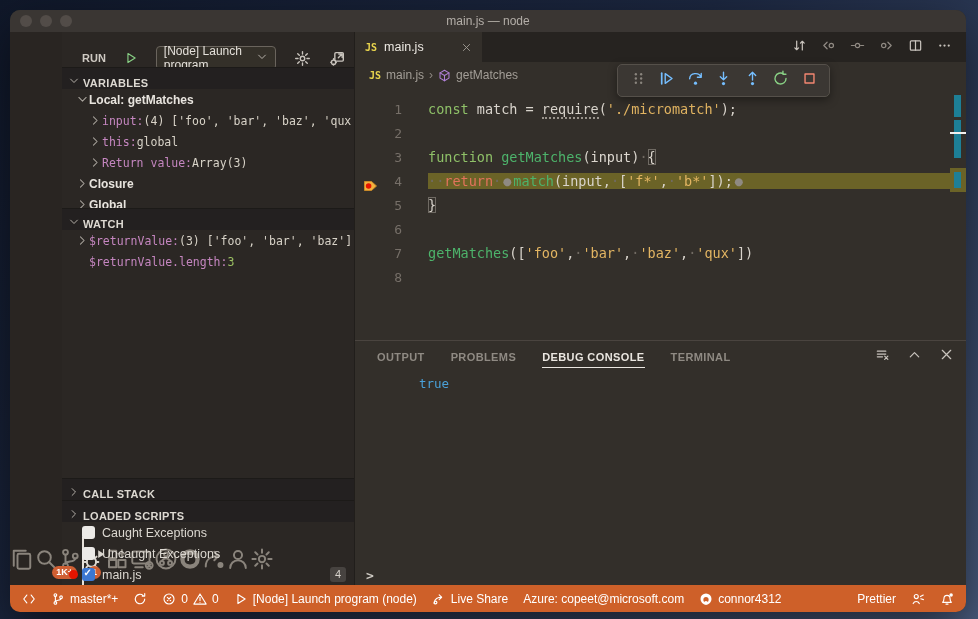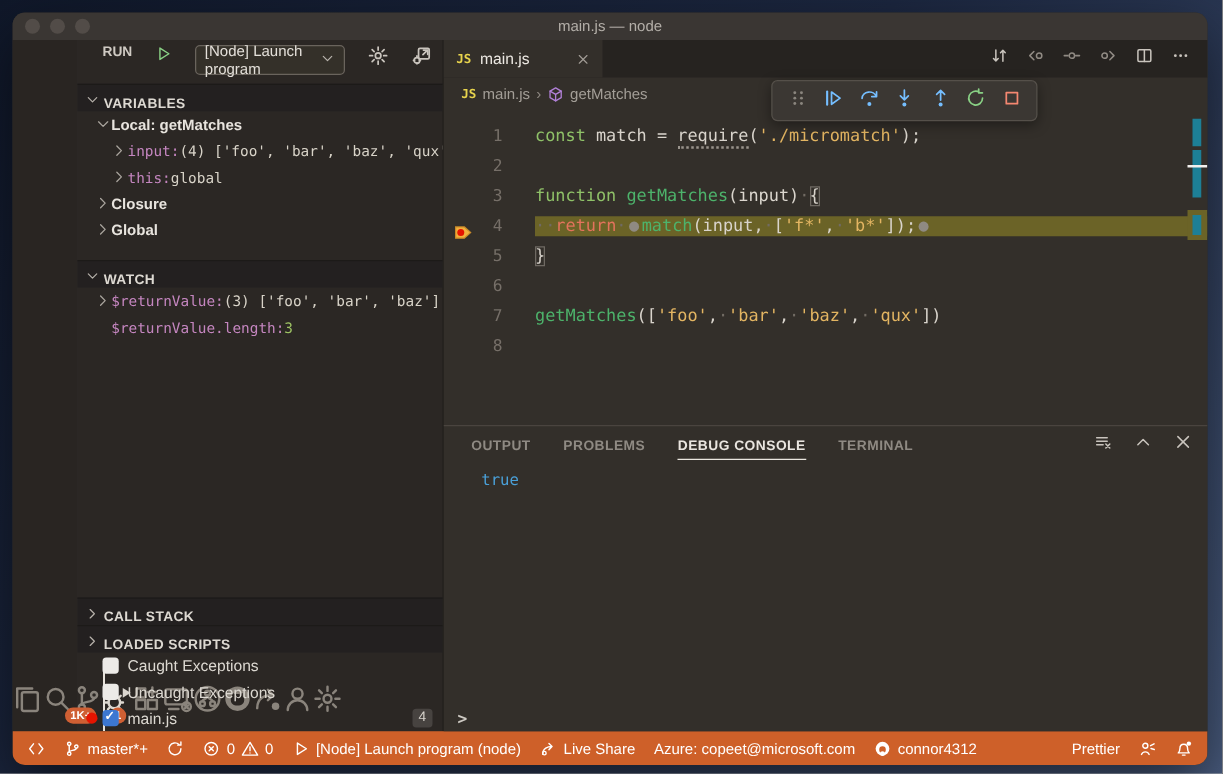--- a/index.html
+++ b/index.html
@@ -30,21 +30,21 @@
     color:#8a847c; cursor:pointer; }
   .ab-item svg { width:24px; height:24px; }
   .ab-item.active { color:#dcd7d0; box-shadow:inset 2px 0 0 #e7e2db; }
   .ab-badge { position:absolute; right:5px; bottom:6px; background:#cf5f33; color:#fff;
     font-size:9px; font-weight:bold; padding:1px 4px; border-radius:8px; line-height:11px; }
   .ab-spacer { flex:1; }
 
   
   .sidebar { width:293px; background:#2b2724; display:flex; flex-direction:column;
     font-size:12px; color:#d5d0c9; border-right:1px solid #211e1b; }
-  .run-row { height:35px; display:flex; padding:4px 8px 0 20px; gap:18px; flex:0 0 auto; }
+  .run-row { height:35px; display:flex; align-items:center; padding:17px 8px 0 20px; gap:18px; flex:0 0 auto; }
   .run-label { font-size:11px; font-weight:bold; color:#cfcac3; }
   .run-play { color:#89d185; display:flex; }
   .run-play svg { width:14px; height:14px; }
   .run-select { flex:1; display:flex; align-items:center; justify-content:space-between;
     border:1px solid #6a645d; border-radius:4px; height:24px; padding:0 7px;
     font-size:12px; color:#e4e0da; background:#343029; cursor:pointer; }
   .run-select svg { width:12px; height:12px; color:#b9b4ad; }
   .run-icon { color:#c9c4bd; display:flex; cursor:pointer; }
   .run-icon svg { width:17px; height:17px; }
 
@@ -138,21 +138,21 @@
     padding:6px 0 4px; border-bottom:1px solid transparent; cursor:pointer; }
   .ptab.active { color:#eae6e0; border-bottom-color:#eae6e0; }
   .panel-actions { margin-left:auto; display:flex; gap:17px; color:#c9c4bd; }
   .panel-actions .pa { display:flex; cursor:pointer; }
   .panel-actions svg { width:15px; height:15px; }
   .console { flex:1; font-family:"DejaVu Sans Mono", monospace; font-size:12.5px; padding-top:3px; }
   .con-row { display:flex; align-items:center; height:19px; }
   .con-ico { width:30px; display:flex; justify-content:center; color:#837d76; flex:0 0 auto; }
   .con-ico svg { width:12px; height:12px; }
   .con-text { color:#d8d4cc; }
-  .con-row.result .con-text { color:#4aa0d8; }
+  .con-row.result .con-text { color:#4aa0d8;margin-left:34px; }
   .con-input { height:20px; display:flex; align-items:center; flex:0 0 auto;
     font-family:"DejaVu Sans Mono", monospace; }
   .con-chev { color:#cfcbc4; font-size:13px; font-weight:bold; padding-left:11px; cursor:text; }
 
   
   .statusbar { height:27px; background:#ce6029; display:flex; align-items:center;
     padding:0 12px; color:#fff; font-size:12px; flex:0 0 auto; }
   .sb-left, .sb-right { display:flex; align-items:center; gap:15px; }
   .sb-right { margin-left:auto; }
   .sb-item { display:flex; align-items:center; gap:5px; cursor:pointer; white-space:nowrap; }
@@ -306,20 +306,27 @@
                 </svg></span>
               <span class="seg-vname">input: </span>
               <span class="seg-vval">(4) ['foo', 'bar', 'baz', 'qux']</span>
             </div>
             <div class="tree-row tree-mono" style="padding-left:27px">
               <span class="chev"><svg viewBox="0 0 16 16" fill="none" stroke="currentColor" stroke-width="1.3" stroke-linecap="round" stroke-linejoin="round">
                   <path d="M5.5 3.5L10 8l-4.5 4.5"></path>
                 </svg></span>
               <span class="seg-vname">this: </span>
               <span class="seg-vval">global</span>
+            </div>
+            <div class="tree-row tree-mono" style="padding-left:27px">
+              <span class="chev"><svg viewBox="0 0 16 16" fill="none" stroke="currentColor" stroke-width="1.3" stroke-linecap="round" stroke-linejoin="round">
+                  <path d="M5.5 3.5L10 8l-4.5 4.5"></path>
+                </svg></span>
+              <span class="seg-vname">Return value: </span>
+              <span class="seg-vval">Array(3)</span>
             </div>
             <div class="tree-row" style="padding-left:14px">
               <span class="chev"><svg viewBox="0 0 16 16" fill="none" stroke="currentColor" stroke-width="1.3" stroke-linecap="round" stroke-linejoin="round">
                   <path d="M5.5 3.5L10 8l-4.5 4.5"></path>
                 </svg></span>
               <span class="seg-scope">Closure</span>
             </div>
             <div class="tree-row" style="padding-left:14px">
               <span class="chev"><svg viewBox="0 0 16 16" fill="none" stroke="currentColor" stroke-width="1.3" stroke-linecap="round" stroke-linejoin="round">
                   <path d="M5.5 3.5L10 8l-4.5 4.5"></path>

